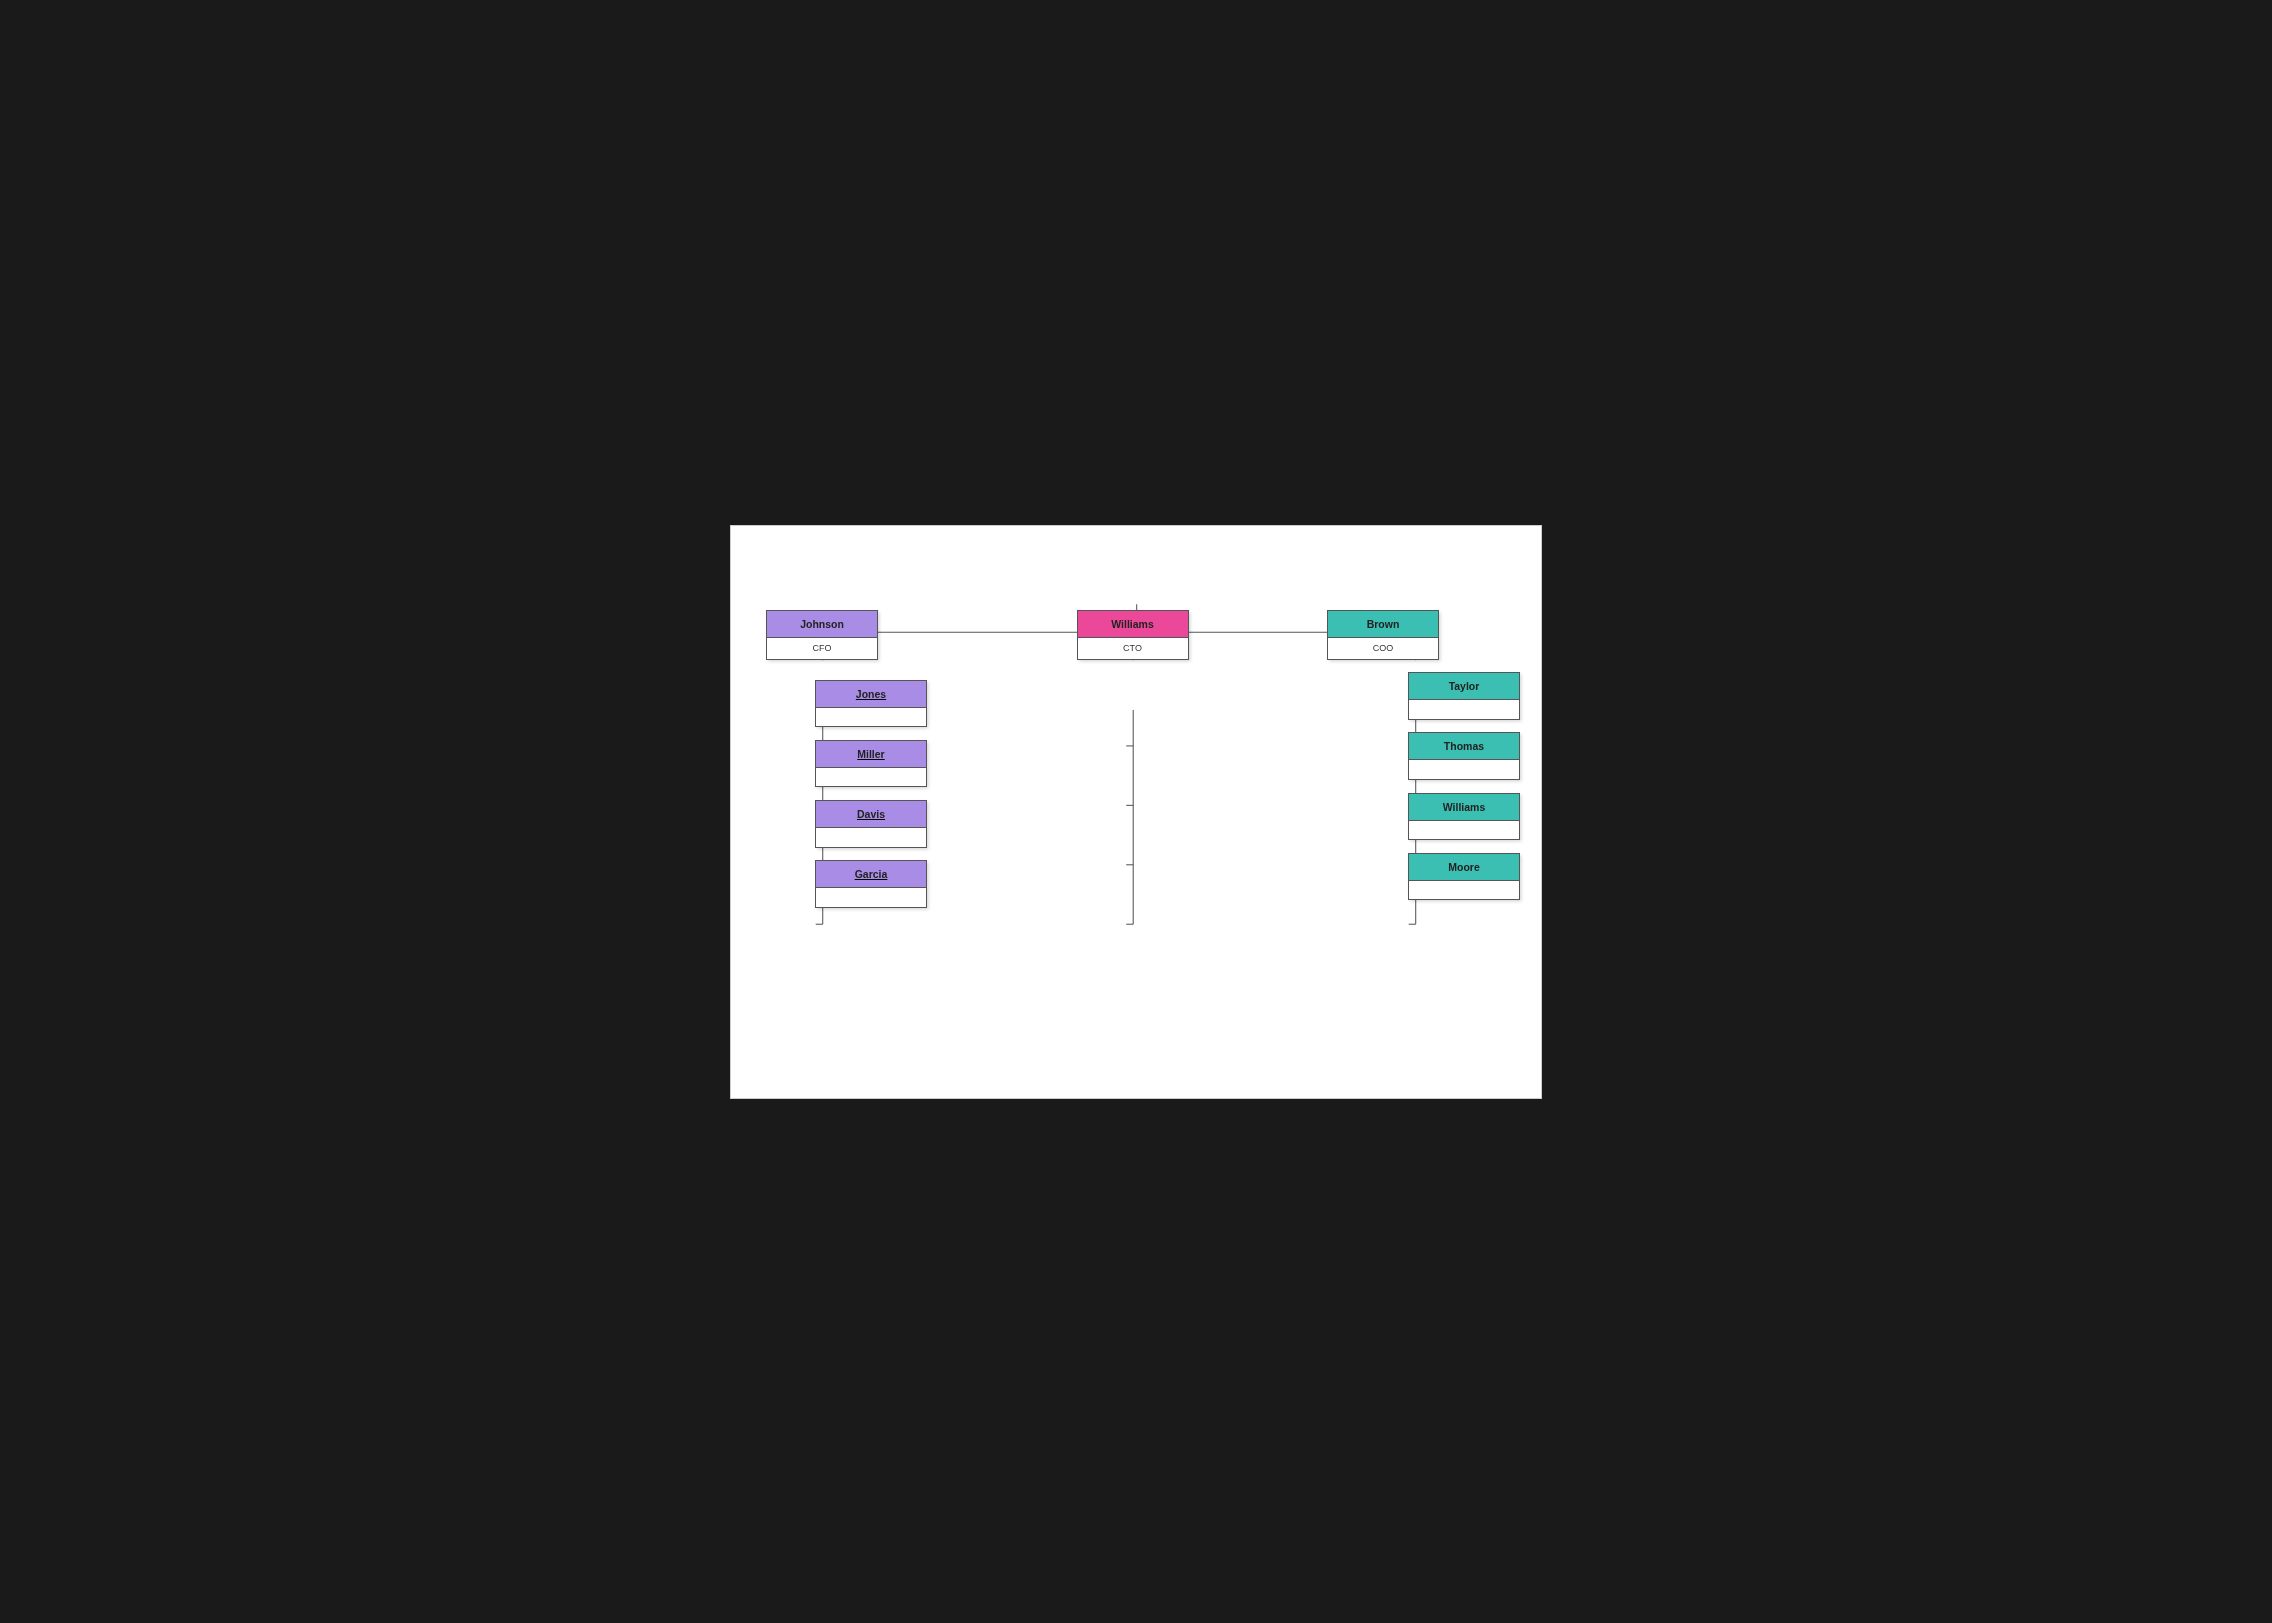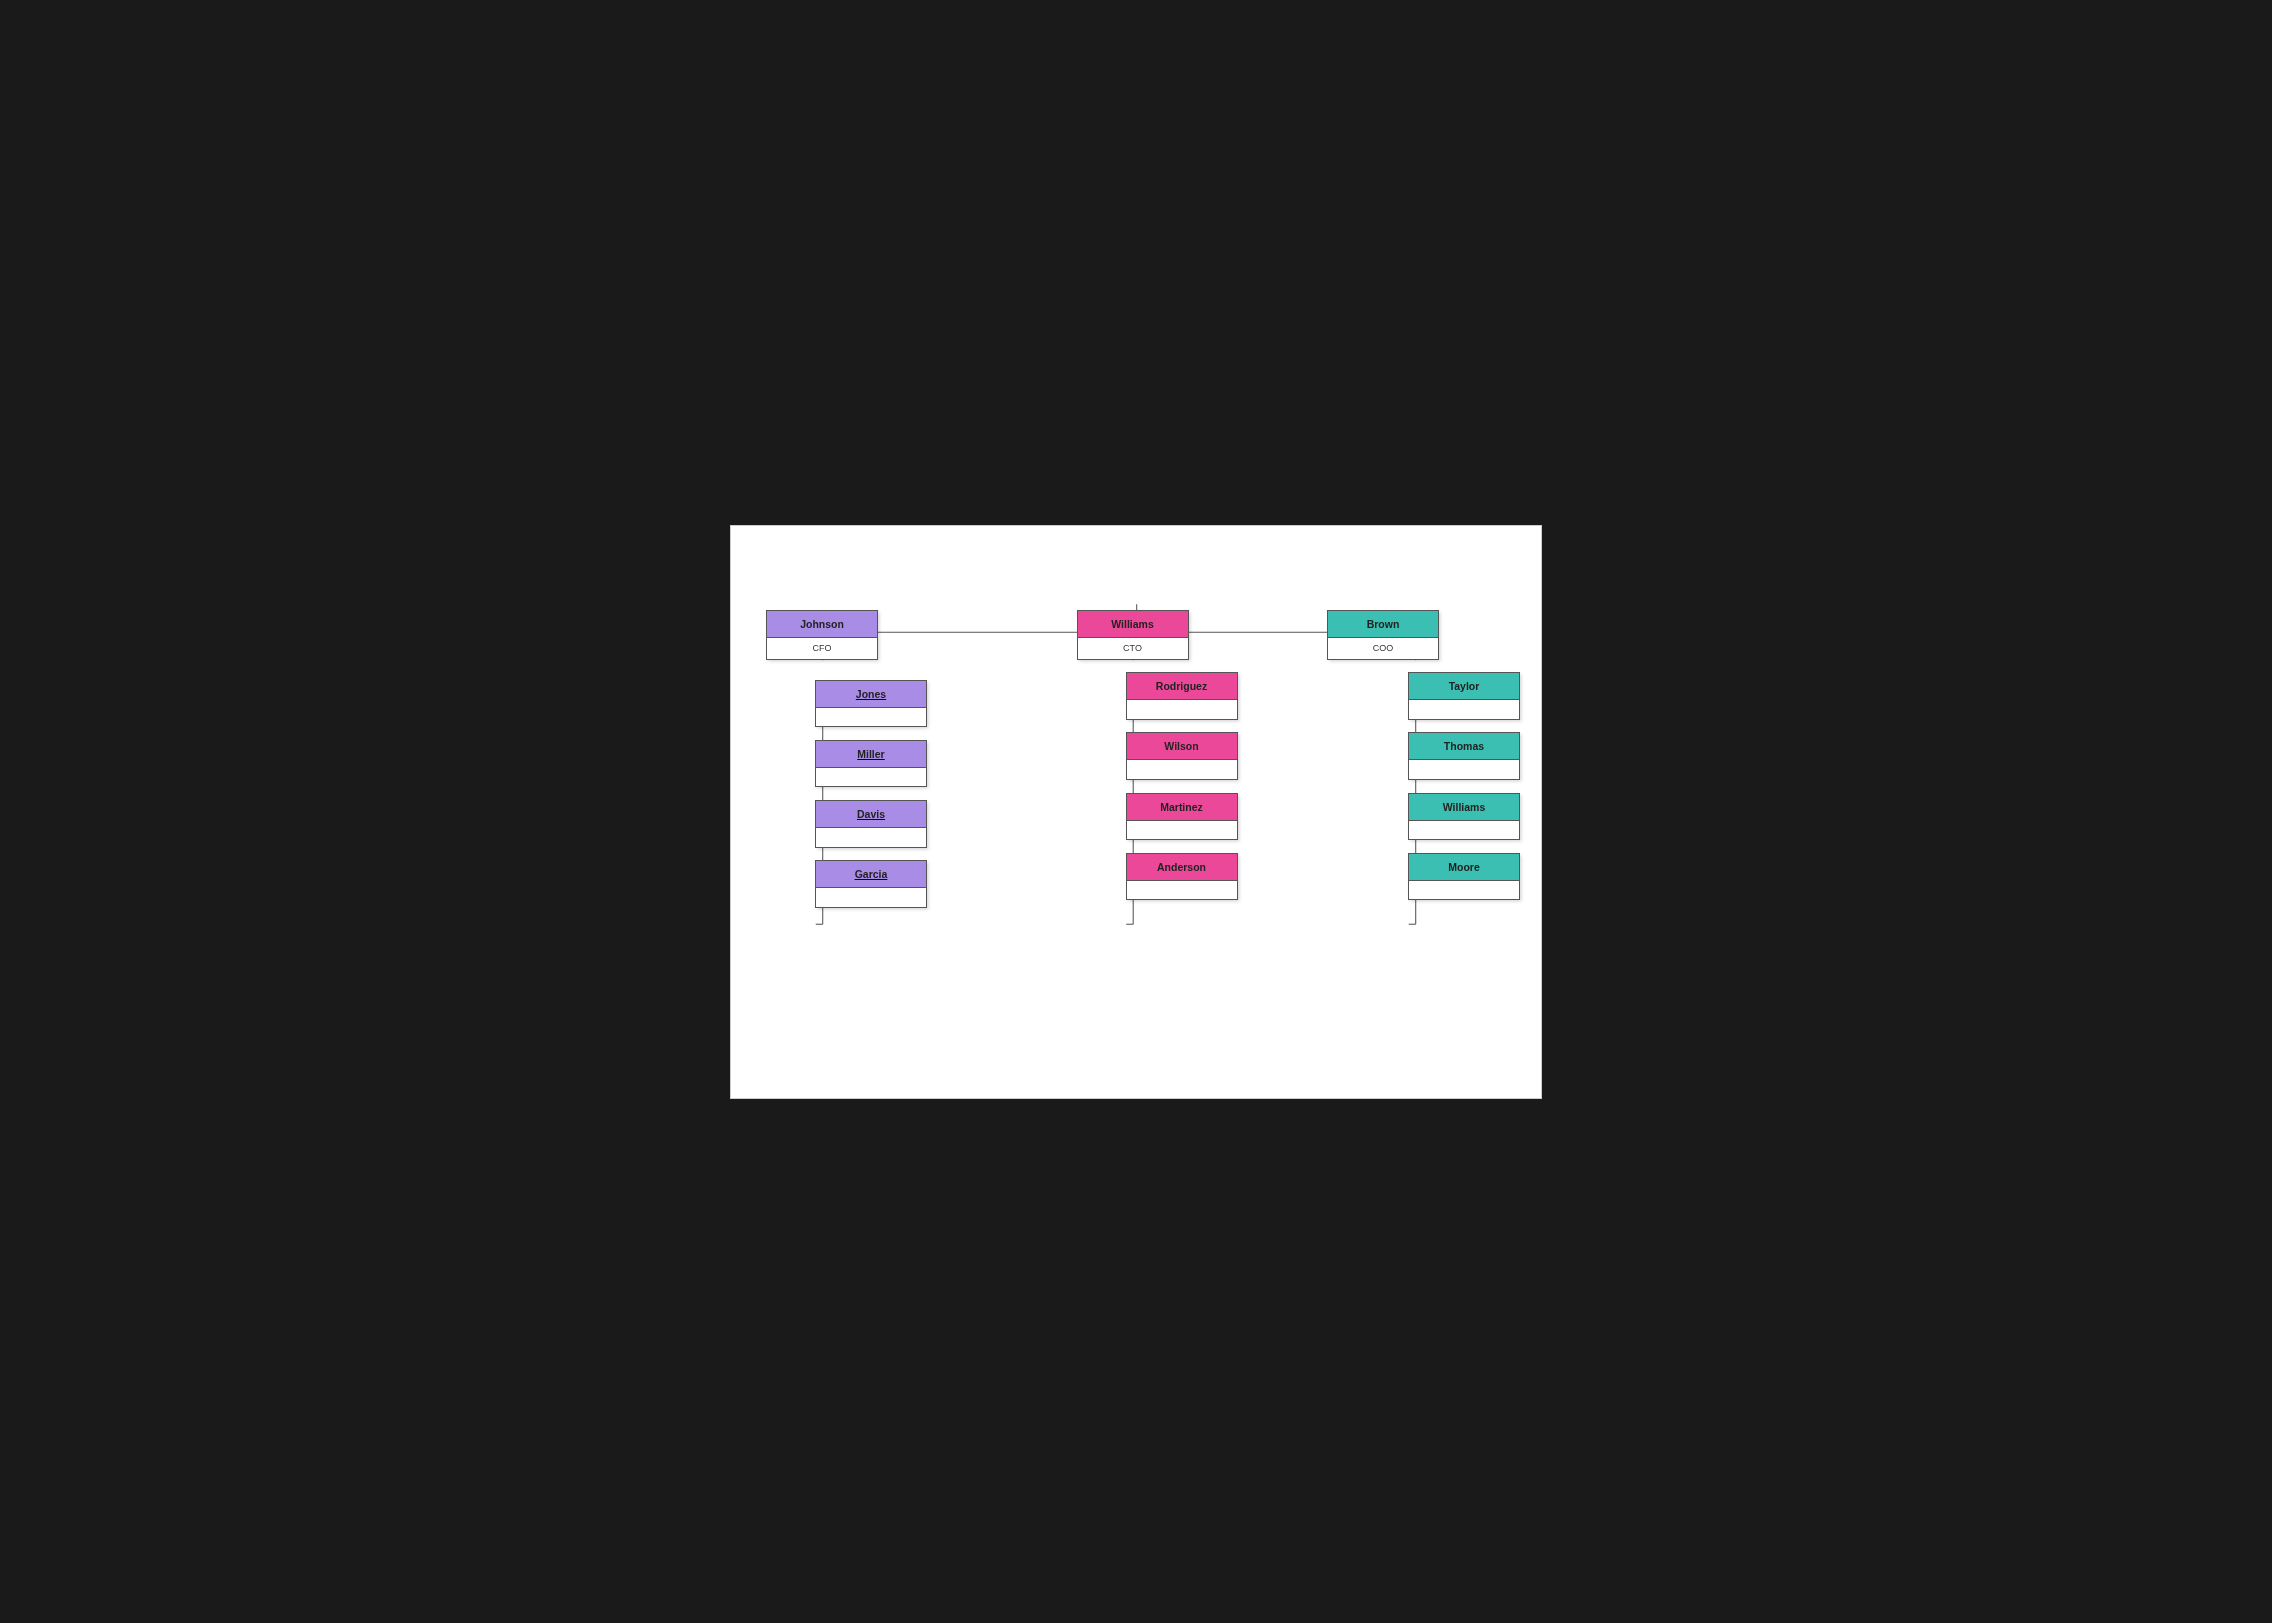--- a/index.html
+++ b/index.html
@@ -105,38 +105,20 @@
           <div class="node-body"></div>
         </div>
       </div>
     </div>
 
     <div style="display:flex;flex-direction:column;align-items:flex-start;width:217px;">
       <div class="node" id="node-williams" style="margin-left:49px;">
         <div class="node-header color-blue">Williams</div>
         <div class="node-body">CTO</div>
       </div>
-      <div style="display:flex;flex-direction:column;gap:12.6px;margin-top:12.6px;margin-left:98px;">
-        <div class="node" id="node-rodriguez">
-          <div class="node-header color-blue">Rodriguez</div>
-          <div class="node-body"></div>
-        </div>
-        <div class="node" id="node-wilson">
-          <div class="node-header color-blue">Wilson</div>
-          <div class="node-body"></div>
-        </div>
-        <div class="node" id="node-martinez">
-          <div class="node-header color-blue">Martinez</div>
-          <div class="node-body"></div>
-        </div>
-        <div class="node" id="node-anderson">
-          <div class="node-header color-blue">Anderson</div>
-          <div class="node-body"></div>
-        </div>
-      </div>
     </div>
 
     <div style="display:flex;flex-direction:column;align-items:flex-start;width:217px;">
       <div class="node" id="node-brown" style="margin-left:24px;">
         <div class="node-header color-teal">Brown</div>
         <div class="node-body">COO</div>
       </div>
       <div style="display:flex;flex-direction:column;gap:12.6px;margin-top:12.6px;margin-left:105px;">
         <div class="node" id="node-taylor">
           <div class="node-header color-teal">Taylor</div>

